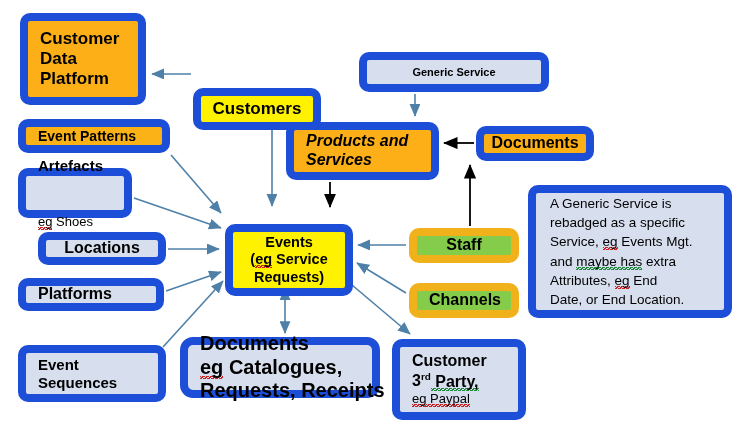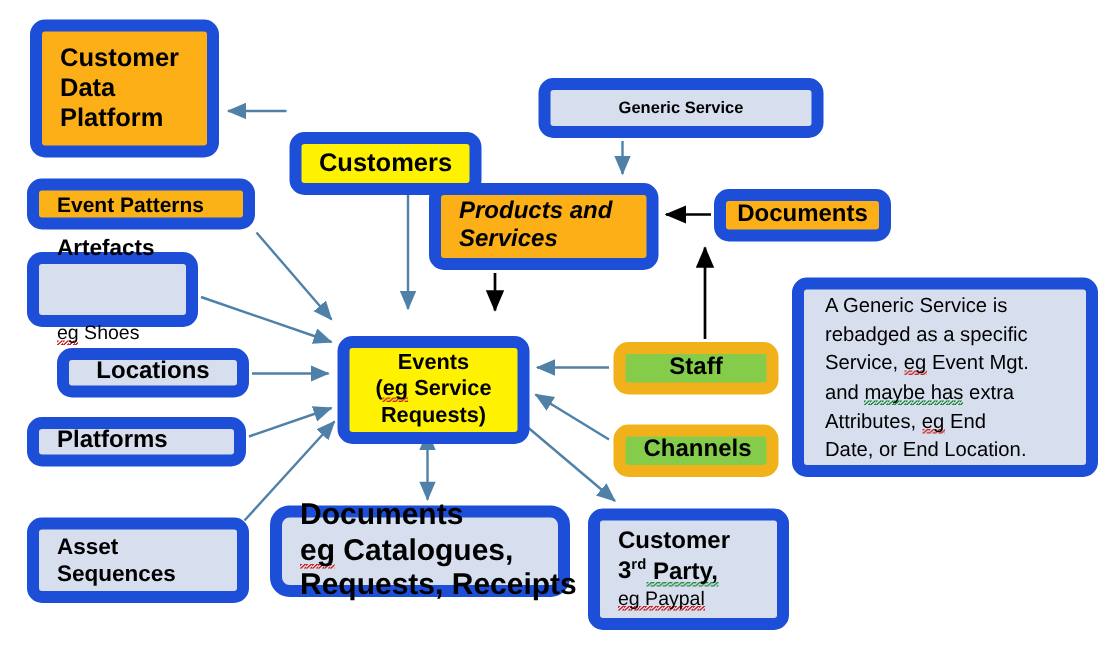--- a/index.html
+++ b/index.html
@@ -180,21 +180,21 @@
   </div>
 
   <div class="node fill-blue leftal pad-l" id="n-artefacts">
     <span class="ln bold">Artefacts</span>
     <span class="ln" style="font-size:13px"><span class="sq-red">eg</span><span> Shoes</span></span>
   </div>
 
   <div class="node fill-blue leftal" id="n-note" style="padding-left:14px;padding-right:12px">
     <span class="ln">A Generic Service is</span>
     <span class="ln">rebadged as a specific</span>
-    <span class="ln"><span>Service, </span><span class="sq-red">eg</span><span> Event Mgt.</span></span>
+    <span class="ln"><span>Service, </span><span class="sq-red">eg</span><span> Events Mgt.</span></span>
     <span class="ln"><span>and </span><span class="sq-green">maybe  has</span><span> extra</span></span>
     <span class="ln"><span>Attributes, </span><span class="sq-red">eg</span><span> End</span></span>
     <span class="ln">Date, or End Location.</span>
   </div>
 
   <div class="node fill-yellow bold center" id="n-events">
     <span class="ln">Events</span>
     <span class="ln"><span>(</span><span class="sq-red">eg</span><span> Service</span></span>
     <span class="ln">Requests)</span>
   </div>
@@ -209,21 +209,21 @@
 
   <div class="node fill-blue bold leftal pad-l" id="n-platforms">
     <span class="ln">Platforms</span>
   </div>
 
   <div class="node fill-green bold leftal pad-l" id="n-channels">
     <span class="ln">Channels</span>
   </div>
 
   <div class="node fill-blue bold leftal pad-l" id="n-eventseq">
-    <span class="ln">Asset</span>
+    <span class="ln">Event</span>
     <span class="ln">Sequences</span>
   </div>
 
   <div class="node fill-blue bold leftal pad-l" id="n-documents">
     <span class="ln">Documents</span>
     <span class="ln"><span class="sq-red">eg</span><span> Catalogues,</span></span>
     <span class="ln">Requests, Receipts</span>
   </div>
 
   <div class="node fill-blue bold leftal pad-l" id="n-payments">

